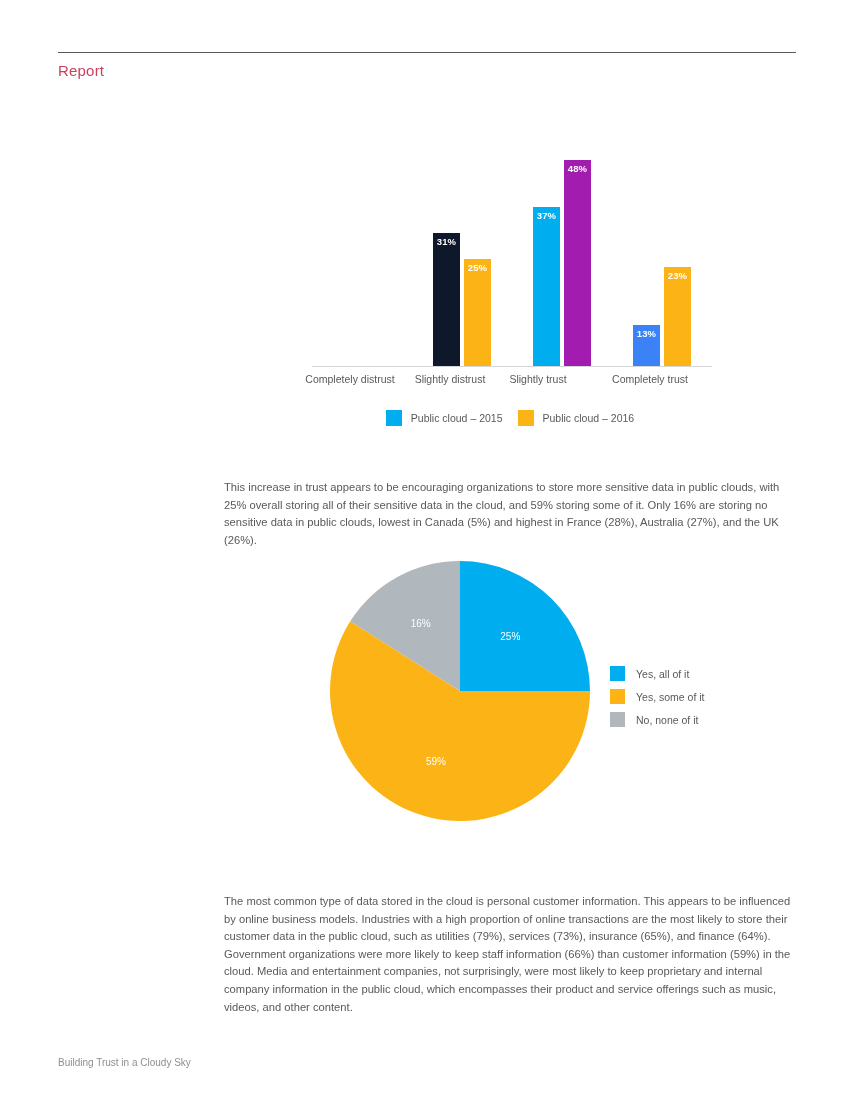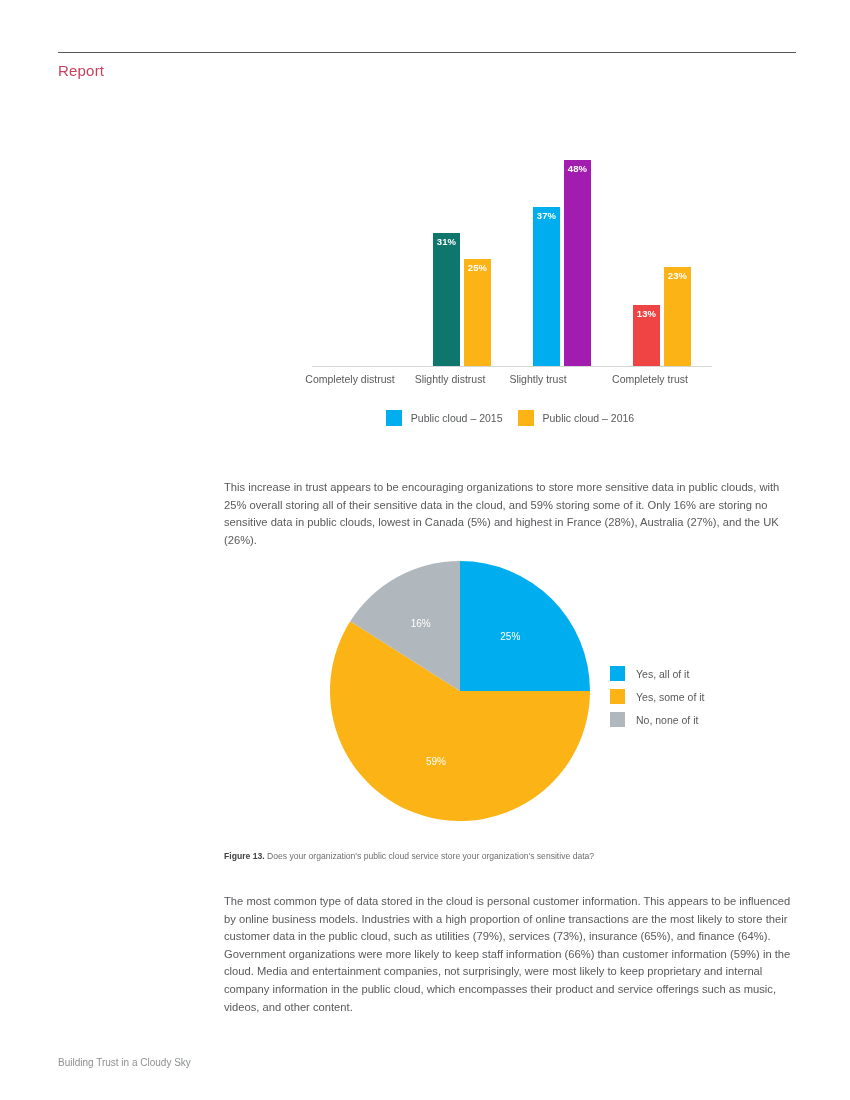--- a/index.html
+++ b/index.html
@@ -210,37 +210,37 @@
 <body>
 
 <div class="page">
 
   <div class="header-rule"></div>
   <div class="header-title">Report</div>
 
   <div class="barchart">
     <div class="bar-plot" id="bar-plot">
         <div class="bar-group" style="left: 100px;">
-          <div class="bar b2015" style="height: 133.018px; background: #0f766e;">
+          <div class="bar b2015" style="height: 133.018px; background: #0f172a;">
             <span class="bar-value">31%</span>
           </div>
           <div class="bar b2016" style="height: 107.273px; background: rgb(252, 179, 22);">
             <span class="bar-value">25%</span>
           </div>
         </div>
         <div class="bar-group" style="left: 200px;">
           <div class="bar b2015" style="height: 158.764px; background: rgb(0, 174, 239);">
             <span class="bar-value">37%</span>
           </div>
           <div class="bar b2016" style="height: 205.964px; background: #a21caf;">
             <span class="bar-value">48%</span>
           </div>
         </div>
         <div class="bar-group" style="left: 300px;">
-          <div class="bar b2015" style="height: 61px; background: #ef4444; margin-top: 21px;">
+          <div class="bar b2015" style="height: 41px; background: #3b82f6; margin-top: 21px;">
             <span class="bar-value">13%</span>
           </div>
           <div class="bar b2016" style="height: 98.6909px; background: rgb(252, 179, 22);">
             <span class="bar-value">23%</span>
           </div>
         </div>
       </div>
     <div class="bar-axis"></div>
   <div class="bar-cat-label" style="left: 0px;">Completely distrust</div>
       <div class="bar-cat-label" style="left: 100px;">Slightly distrust</div>
@@ -281,23 +281,19 @@
       <div class="legend-item">
         <span class="legend-swatch" style="background: rgb(252, 179, 22);"></span>
         <span>Yes, some of it</span>
       </div>
       <div class="legend-item">
         <span class="legend-swatch" style="background: rgb(176, 183, 189);"></span>
         <span>No, none of it</span>
       </div>
     </div>
 
-  <div class="figcaption" id="figcaption-13">
-    <b>Figure 13.</b>
-    <span>Does your organization's public cloud service store your organization's sensitive data?</span>
-  </div>
 
   <div class="body-para" id="para-2">The most common type of data stored in the cloud is personal customer information. This appears to be influenced by online business models. Industries with a high proportion of online transactions are the most likely to store their customer data in the public cloud, such as utilities (79%), services (73%), insurance (65%), and finance (64%). Government organizations were more likely to keep staff information (66%) than customer information (59%) in the cloud. Media and entertainment companies, not surprisingly, were most likely to keep proprietary and internal company information in the public cloud, which encompasses their product and service offerings such as music, videos, and other content.</div>
 
   <div class="footer-left">Building Trust in a Cloudy Sky</div>
   <div class="footer-page">13</div>
 
 </div>
 
 </body></html>

